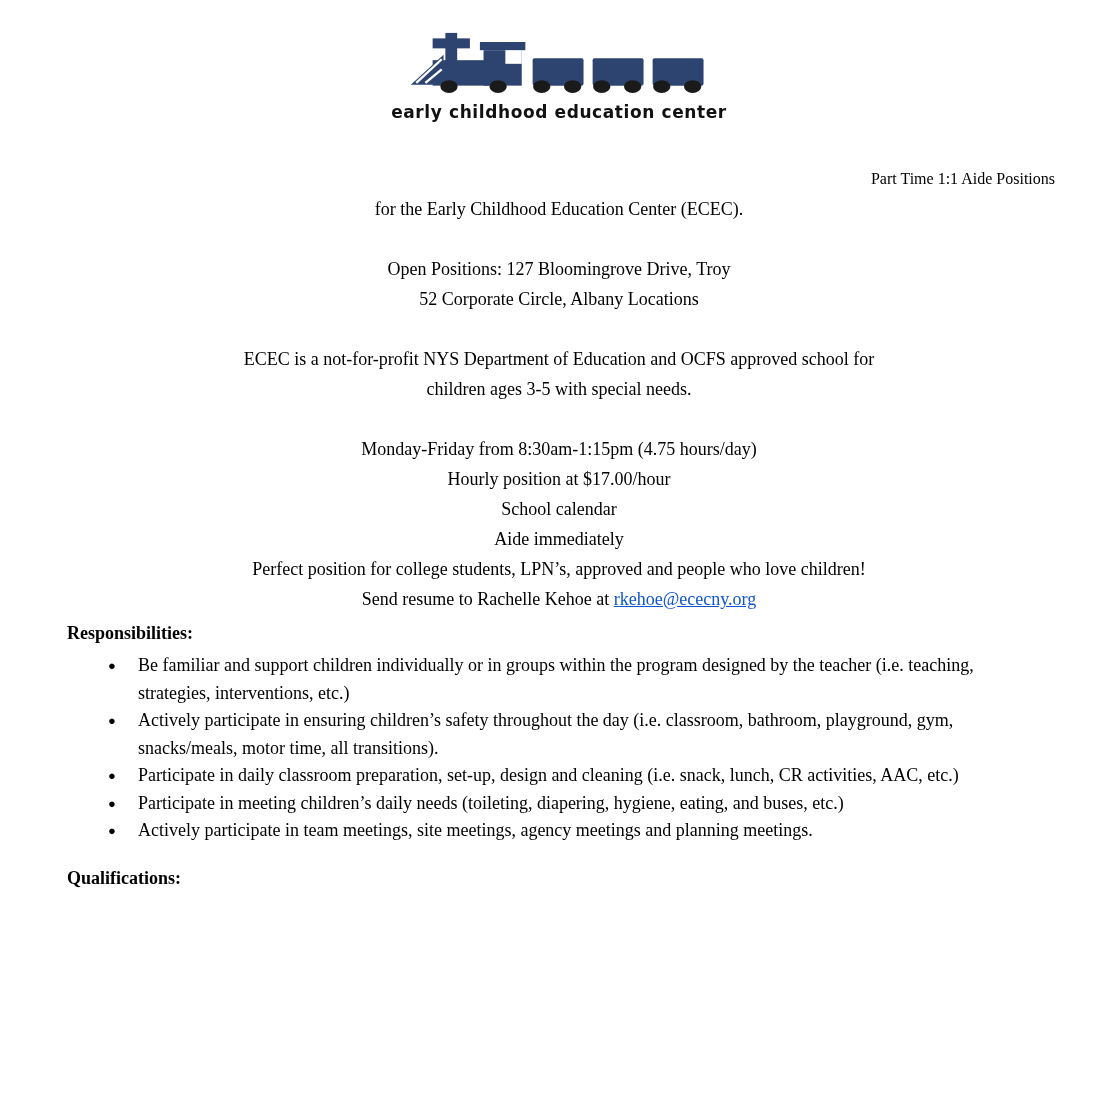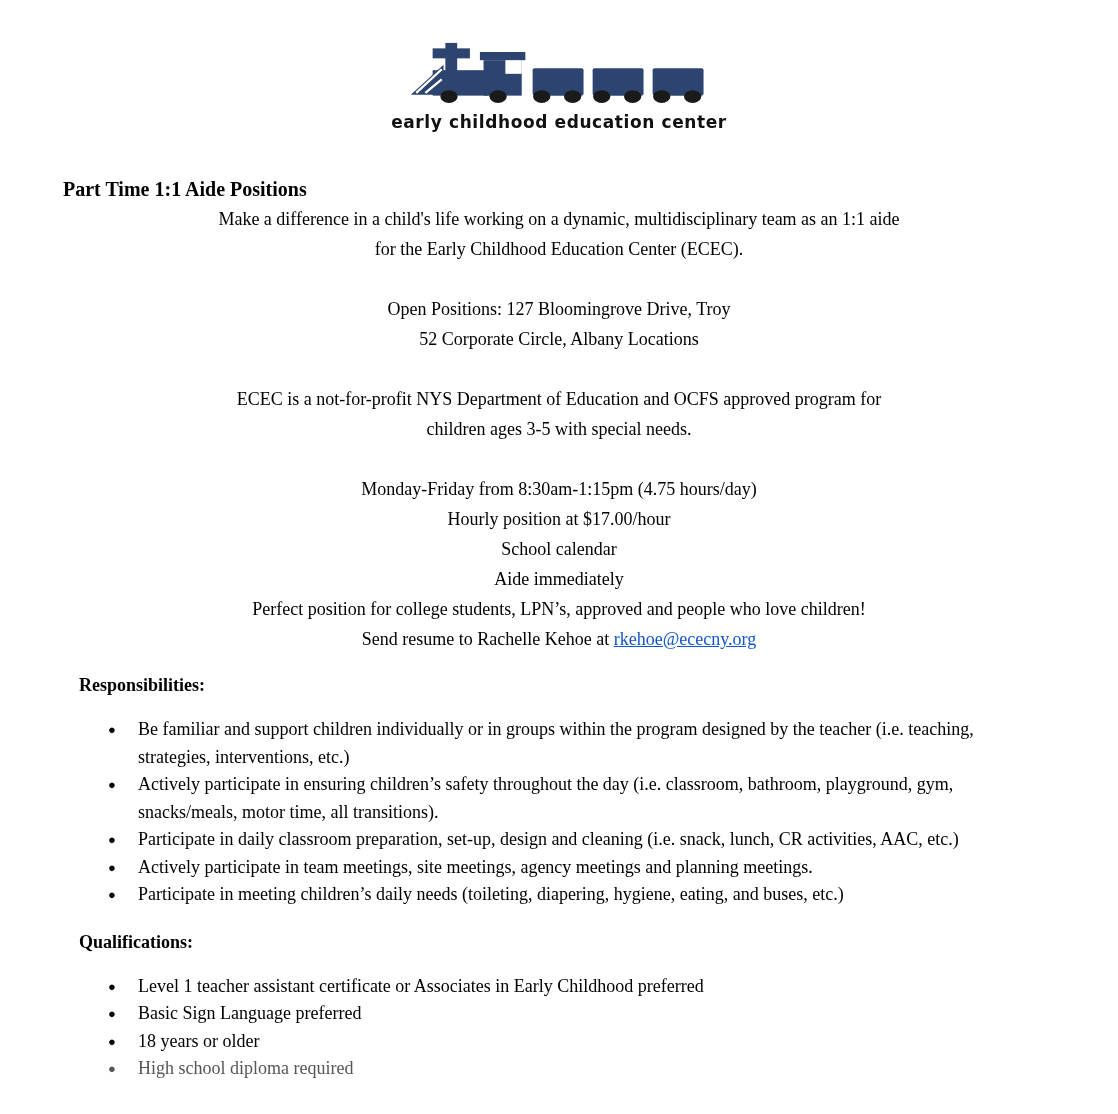--- a/index.html
+++ b/index.html
@@ -5,45 +5,45 @@
   html, body { margin: 0; padding: 0; }
   body {
     width: 1118px;
     height: 1114px;
     background: #ffffff;
     font-family: "Liberation Serif", serif;
     font-size: 18px;
     color: #000000;
     overflow: hidden;
   }
-  .page { padding-top: 39px; }
+  .page { padding-top: 29px; }
 
   
   .logo { text-align: center; }
   .logo svg { display: inline-block; }
   .logo-caption {
     font-family: "DejaVu Sans", sans-serif;
     font-weight: bold;
     font-size: 17px;
     letter-spacing: 0.6px;
     color: #111111;
     margin-top: 2px;
   }
 
   
   .content { margin-left: 63px; width: 992px; margin-top: 42px; }
 
   .center { text-align: center; line-height: 30px; margin: 0; }
-  .title  { font-size: 20px; font-weight: bold; text-align: left; line-height: 30px; margin: 0; }
+  .title  { font-size: 16px; font-weight: normal; text-align: right; line-height: 30px; margin: 0; }
   .spacer { height: 30px; }
 
   .section-heading {
     font-weight: bold;
     line-height: 30px;
-    margin: 16px;
+    margin: 4px;
     font-size: 18px;
   }
   .qual-heading { margin-top: 18px; }
 
   ul.bullets {
     list-style: none;
     margin: 3px;
     padding: 0;
     width: 940px;
   }
@@ -102,53 +102,46 @@
         <ellipse cx="278" cy="63" rx="9.5" ry="7"></ellipse>
         <ellipse cx="312" cy="63" rx="9.5" ry="7"></ellipse>
       </g>
     </svg>
     <div class="logo-caption">early childhood education center</div>
   </header>
 
   <main class="content">
 
     <h1 class="title">Part Time 1:1 Aide Positions</h1>
-    <p class="center">Make a difference in a child's life working on a dynamic, multidisciplinary team as an 1:1 aide</p>
     <p class="center">for the Early Childhood Education Center (ECEC).</p>
 
     <div class="spacer"></div>
 
     <p class="center">Open Positions: 127 Bloomingrove Drive, Troy</p>
     <p class="center">52 Corporate Circle, Albany Locations</p>
 
     <div class="spacer"></div>
 
-    <p class="center">ECEC is a not-for-profit NYS Department of Education and OCFS approved program for</p>
+    <p class="center">ECEC is a not-for-profit NYS Department of Education and OCFS approved school for</p>
     <p class="center">children ages 3-5 with special needs.</p>
 
     <div class="spacer"></div>
 
     <p class="center">Monday-Friday from 8:30am-1:15pm (4.75 hours/day)</p>
     <p class="center">Hourly position at $17.00/hour</p>
     <p class="center">School calendar</p>
     <p class="center">Aide immediately</p>
     <p class="center">Perfect position for college students, LPN’s, approved and people who love children!</p>
     <p class="center"><span>Send resume to Rachelle Kehoe at </span><a class="email-link" href="#">rkehoe@ececny.org</a></p>
 
     <h2 class="section-heading">Responsibilities:</h2>
     <ul class="bullets">
       <li>Be familiar and support children individually or in groups within the program designed by the teacher (i.e. teaching, strategies, interventions, etc.)</li>
       <li>Actively participate in ensuring children’s safety throughout the day (i.e. classroom, bathroom, playground, gym, snacks/meals, motor time, all transitions).</li>
       <li>Participate in daily classroom preparation, set-up, design and cleaning (i.e. snack, lunch, CR activities, AAC, etc.)</li>
+      <li>Participate in meeting children’s daily needs (toileting, diapering, hygiene, eating, and buses, etc.)</li>
       <li>Actively participate in team meetings, site meetings, agency meetings and planning meetings.</li>
-      <li>Participate in meeting children’s daily needs (toileting, diapering, hygiene, eating, and buses, etc.)</li>
     </ul>
 
     <h2 class="section-heading qual-heading">Qualifications:</h2>
-    <ul class="bullets">
-      <li>Level 1 teacher assistant certificate or Associates in Early Childhood preferred</li>
-      <li>Basic Sign Language preferred</li>
-      <li>18 years or older</li>
-      <li class="muted">High school diploma required</li>
-    </ul>
 
   </main>
 </div>
 
 </body></html>

